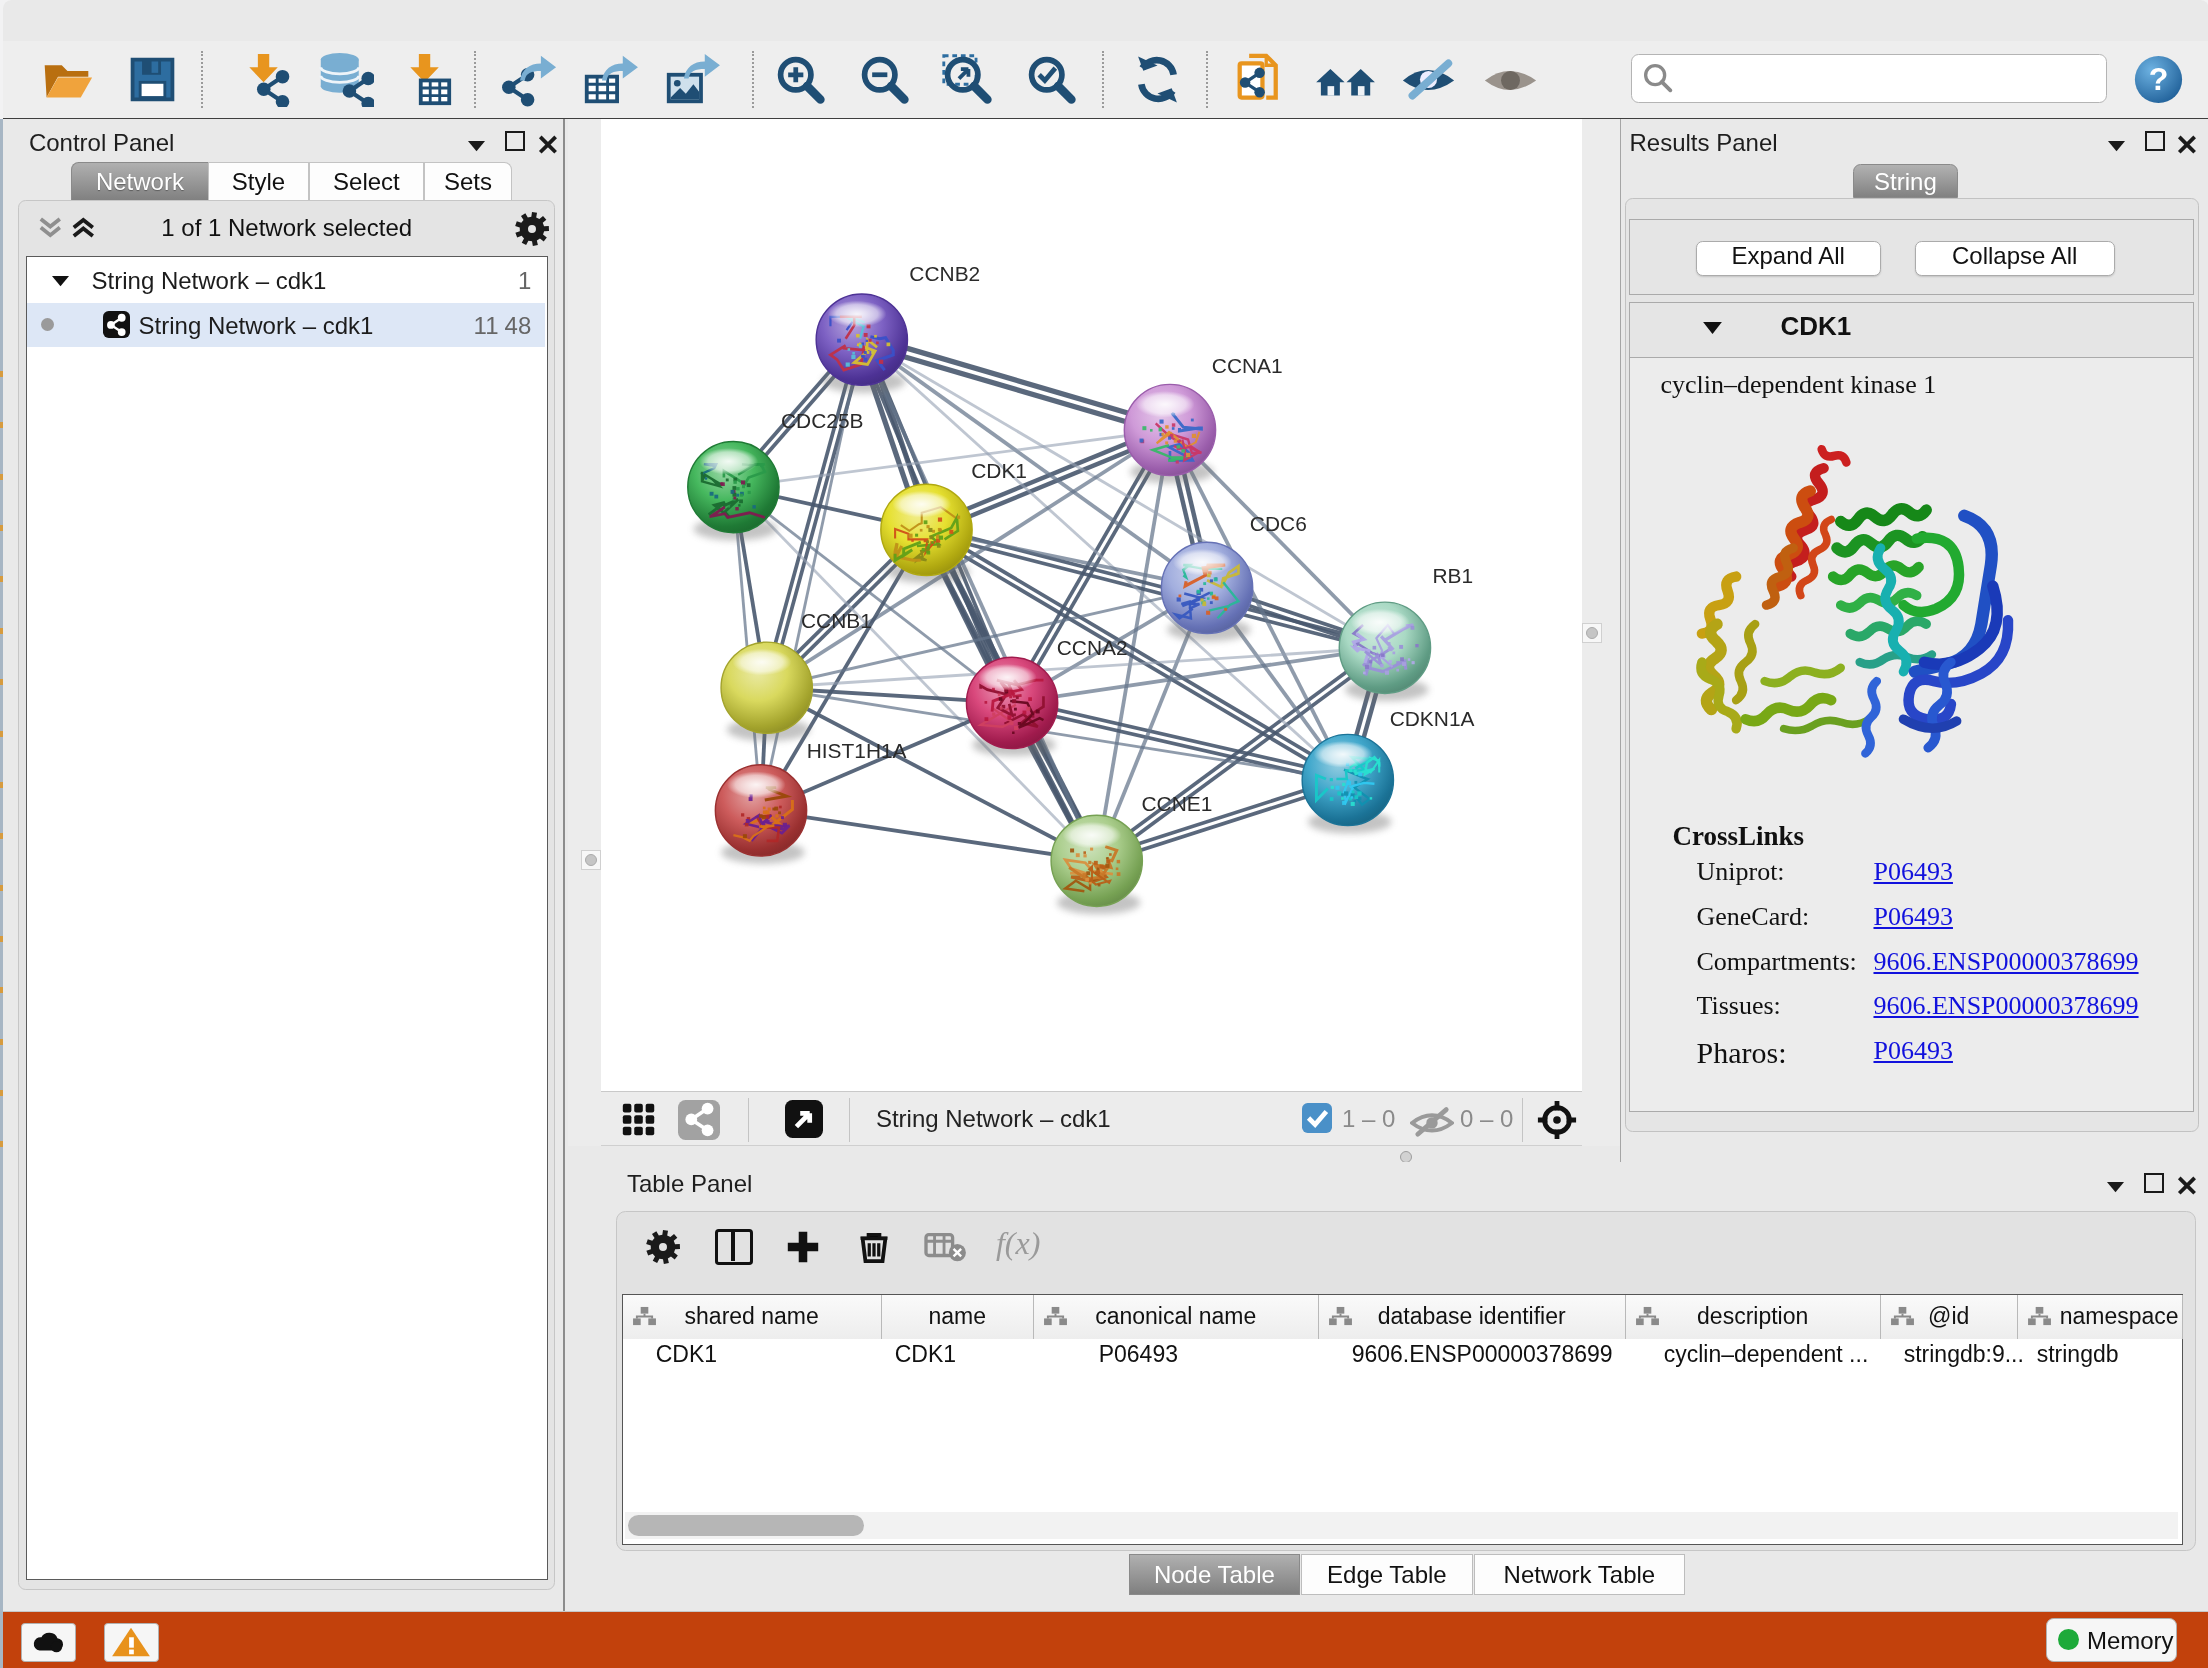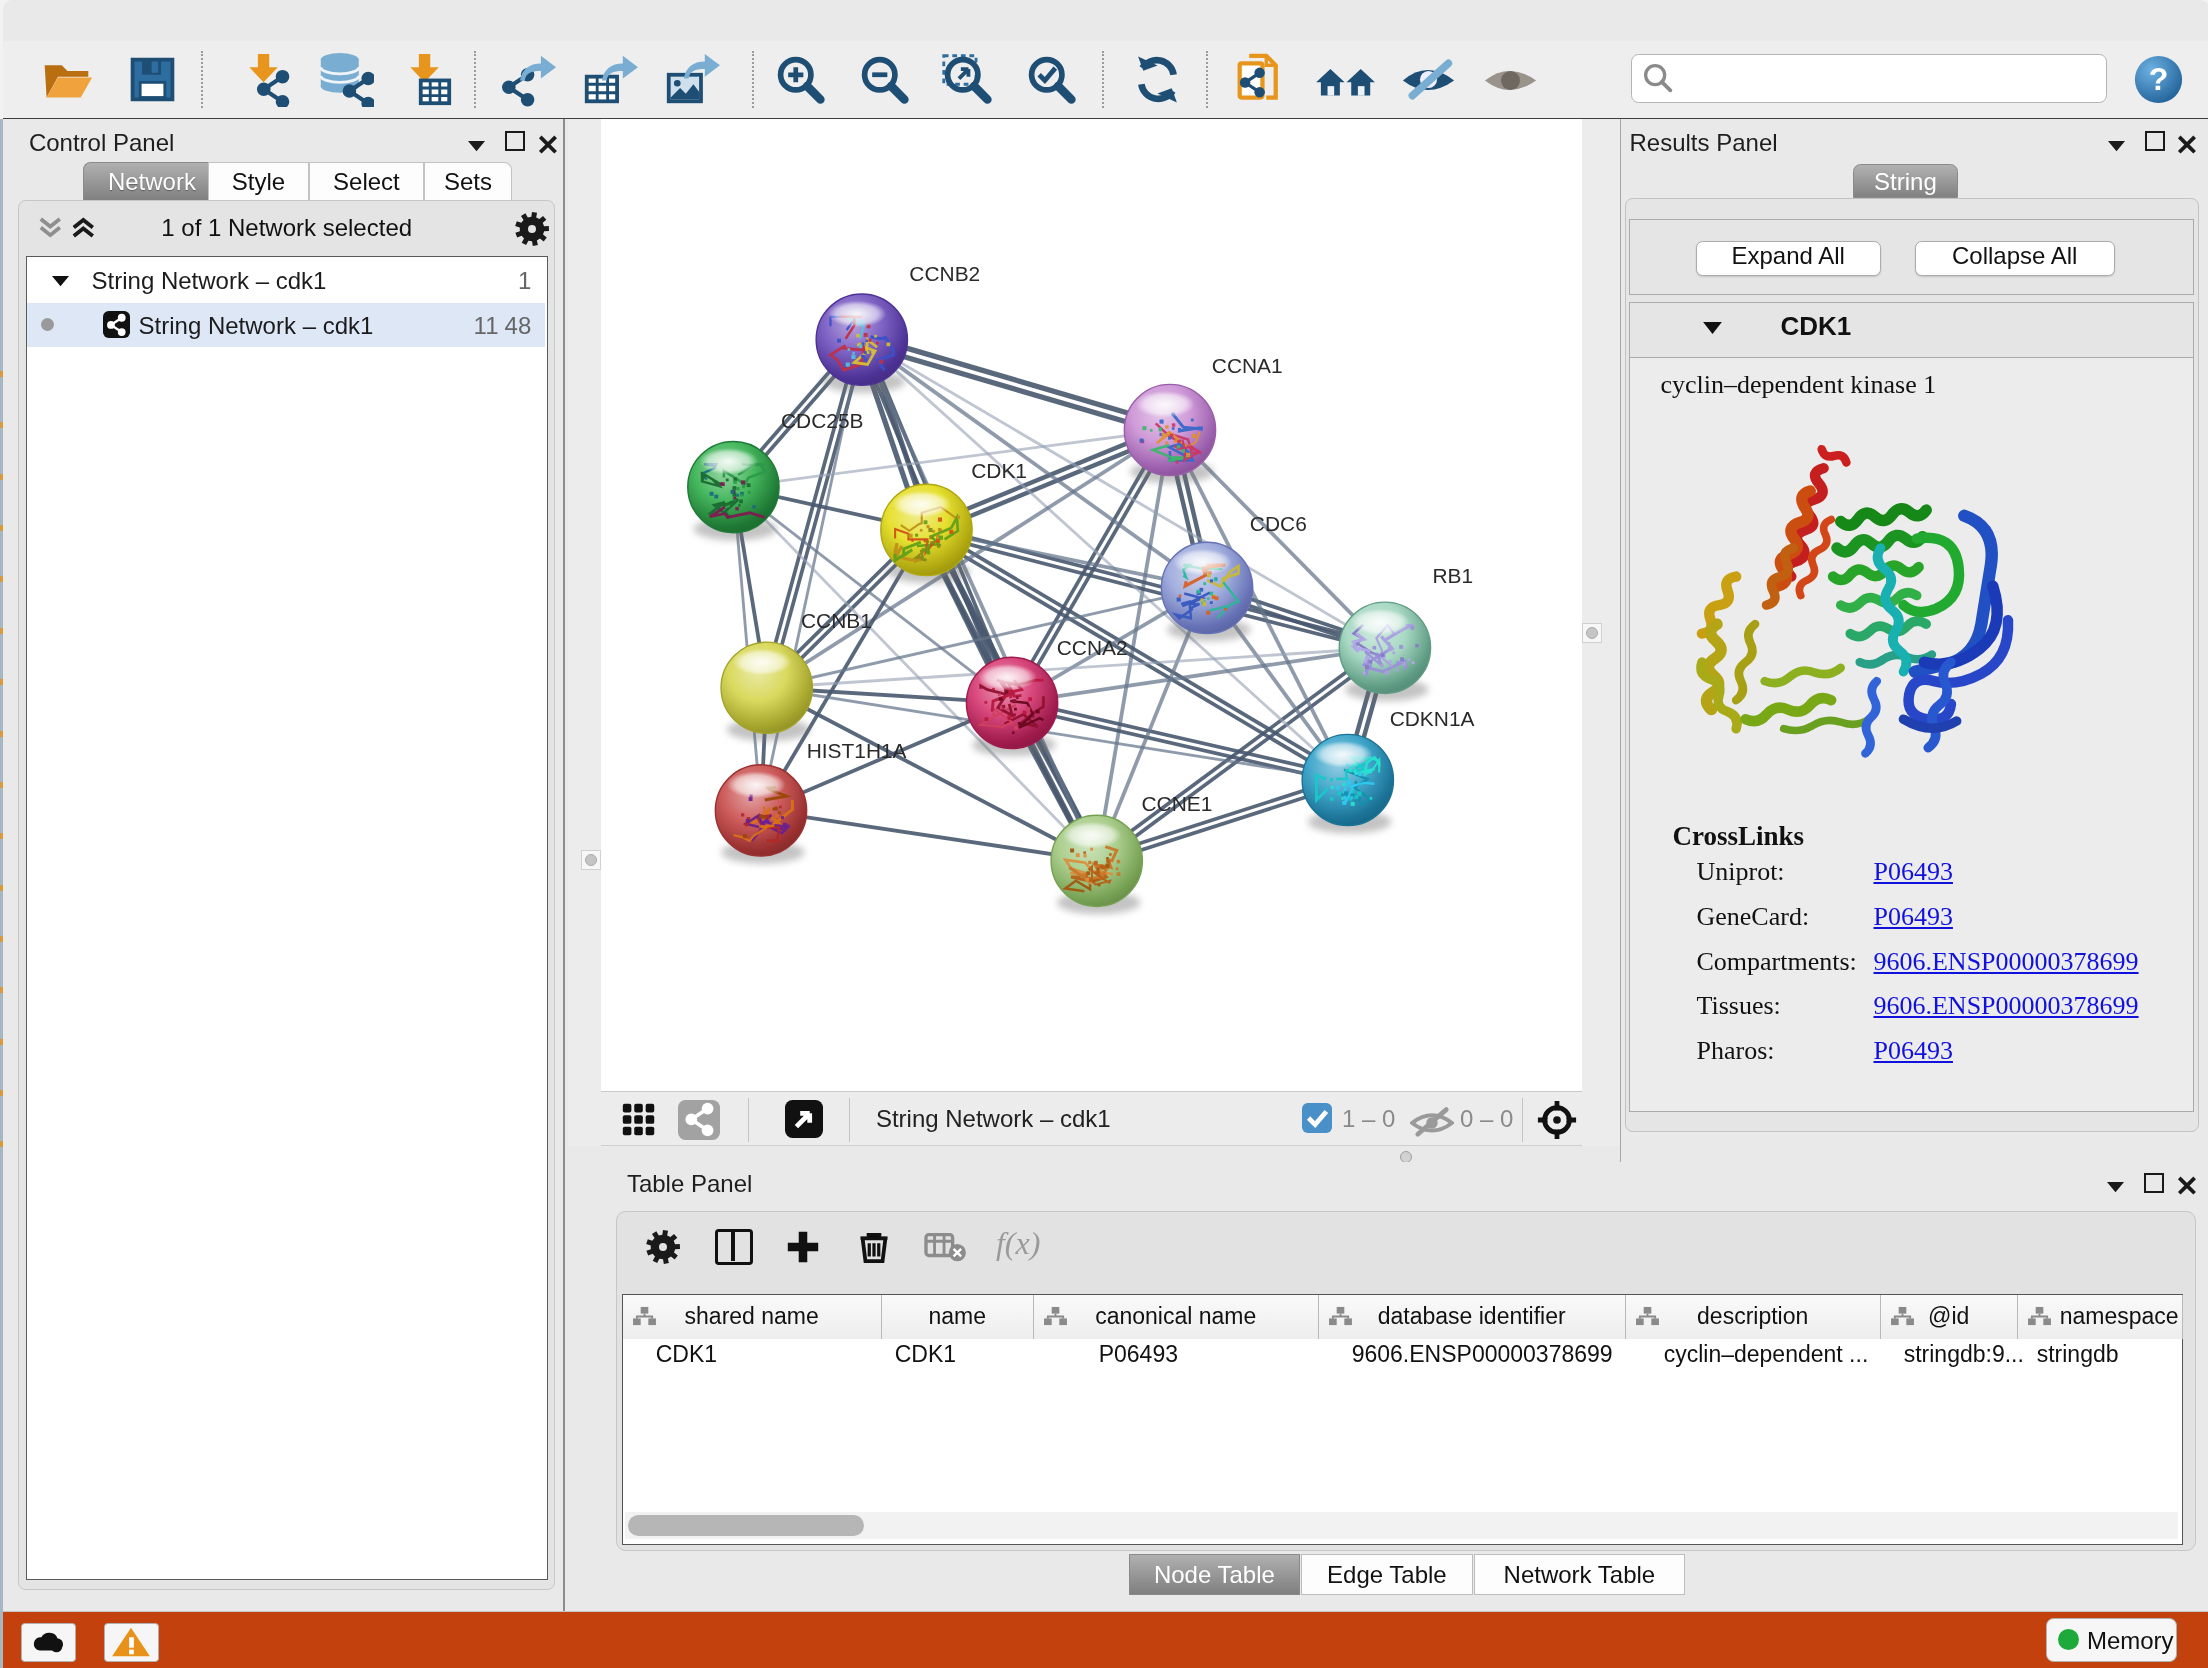--- a/index.html
+++ b/index.html
@@ -9,21 +9,21 @@
 #title{position:absolute;top:6.7px;left:0;width:100%;text-align:center;font-size:24px;color:#3c3c3c;}
 #toolbar{position:absolute;left:0;top:41px;width:2206px;height:78px;background:#eeeeee;border-bottom:1.9px solid #3e3e3e;}
 .tsep{position:absolute;top:9.5px;height:57px;width:0;border-left:2.9px dotted #9a9a9a;}
 .ticon{position:absolute;top:10.5px;}
 #searchbox{position:absolute;left:1628px;top:13.3px;width:476px;height:49px;background:#fff;border:1.9px solid #b4b4b4;border-radius:7.6px;}
 #main{position:absolute;left:0;top:119px;width:2206px;height:1549px;background:#e9e9e9;}
 
 #cp{position:absolute;left:0;top:0;width:562px;height:1492px;border-right:2.9px solid #8c8c8c;background:#e9e9e9;}
 .ptitle{font-size:24px;color:#1e1e1e;}
 .tab{position:absolute;top:43px;height:39px;border:1px solid #c3c3c3;border-bottom:none;border-radius:7.6px 7.6px 0 0;background:#fdfdfd;color:#111;font-size:24px;text-align:center;line-height:38px;}
-.tabsel{background:linear-gradient(#b0b0b0,#7f7f7f);color:#fff;border-color:#8a8a8a;text-shadow:0 1px 1px rgba(0,0,0,.35);margin-left:12px;}
+.tabsel{background:linear-gradient(#b0b0b0,#7f7f7f);color:#fff;border-color:#8a8a8a;text-shadow:0 1px 1px rgba(0,0,0,.35);}
 #cpbox{position:absolute;left:15px;top:81px;width:537px;height:1390px;background:#e4e4e4;border:1.9px solid #c6c6c6;border-radius:7.6px;}
 #selbar{position:absolute;left:4.8px;top:5.7px;width:526px;height:44px;}
 #tree{position:absolute;left:6.7px;top:55px;width:522px;height:1324px;background:#fff;border:1.9px solid #5a5a5a;}
 .trow{position:absolute;left:0;width:518px;height:44px;font-size:24px;color:#1c1c1c;}
 
 #netpanel{position:absolute;left:598px;top:0;width:981px;height:972px;background:#fff;}#lgut{position:absolute;left:565px;top:0;width:33px;height:1027px;background:#ececec;}#rgut{position:absolute;left:1579px;top:0;width:38px;height:1027px;background:#ececec;}
 #netstatus{position:absolute;left:598px;top:972px;width:981px;height:55px;background:#ececec;border-top:1.9px solid #c9c9c9;border-bottom:1px solid #cfcfcf;}
 .vsep{position:absolute;top:5.7px;height:44px;width:0;border-left:1.9px solid #c4c4c4;}
 #hsplit{position:absolute;left:569px;top:1028px;width:1637px;height:15px;background:#e9e9e9;}
 
@@ -869,21 +869,21 @@
               </svg>
               <div class="serif abs" style="left:42px;top:463px;font-size:27px;font-weight:bold;color:#111">CrossLinks</div>
               <div class="serif abs" style="left:66px;top:499px;font-size:26px;color:#111">Uniprot:</div>
               <a class="lnk abs" style="left:243px;top:499px;font-size:26px">P06493</a>
               <div class="serif abs" style="left:66px;top:544px;font-size:26px;color:#111">GeneCard:</div>
               <a class="lnk abs" style="left:243px;top:544px;font-size:26px">P06493</a>
               <div class="serif abs" style="left:66px;top:589px;font-size:26px;color:#111">Compartments:</div>
               <a class="lnk abs" style="left:243px;top:589px;font-size:26px">9606.ENSP00000378699</a>
               <div class="serif abs" style="left:66px;top:633px;font-size:26px;color:#111">Tissues:</div>
               <a class="lnk abs" style="left:243px;top:633px;font-size:26px">9606.ENSP00000378699</a>
-              <div class="serif abs" style="left:66px;top:678px;font-size:26px;color:#111">Pharos:</div>
+              <div class="serif abs" style="left:66px;top:678px;font-size:30px;color:#111">Pharos:</div>
               <a class="lnk abs" style="left:243px;top:678px;font-size:26px">P06493</a>
             </div>
           </div>
         </div>
       </div>
       <div id="tp">
         <div class="ptitle abs" style="left:55px;top:7.6px">Table Panel</div>
         <div class="abs" style="left:1533px;top:17px"><svg width="21" height="13.3" viewBox="0 0 22 14" style="">
             <path d="M2 2 L20 2 L11 13 Z" fill="#1a1a1a"></path>
           </svg></div>

